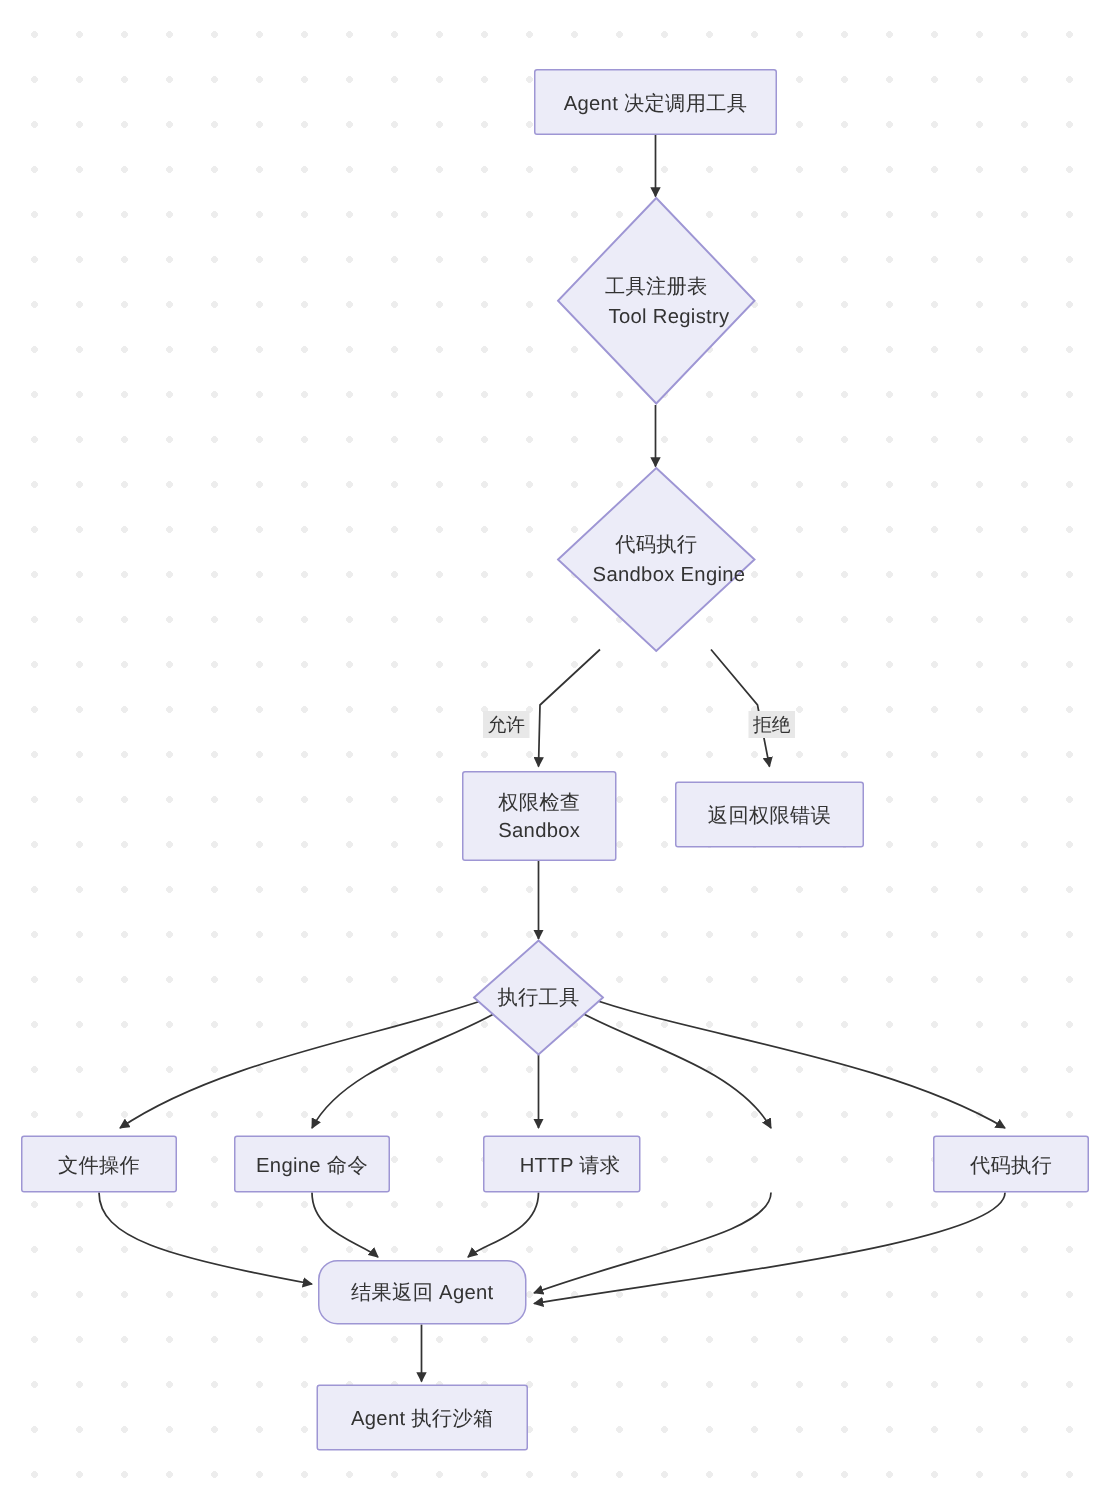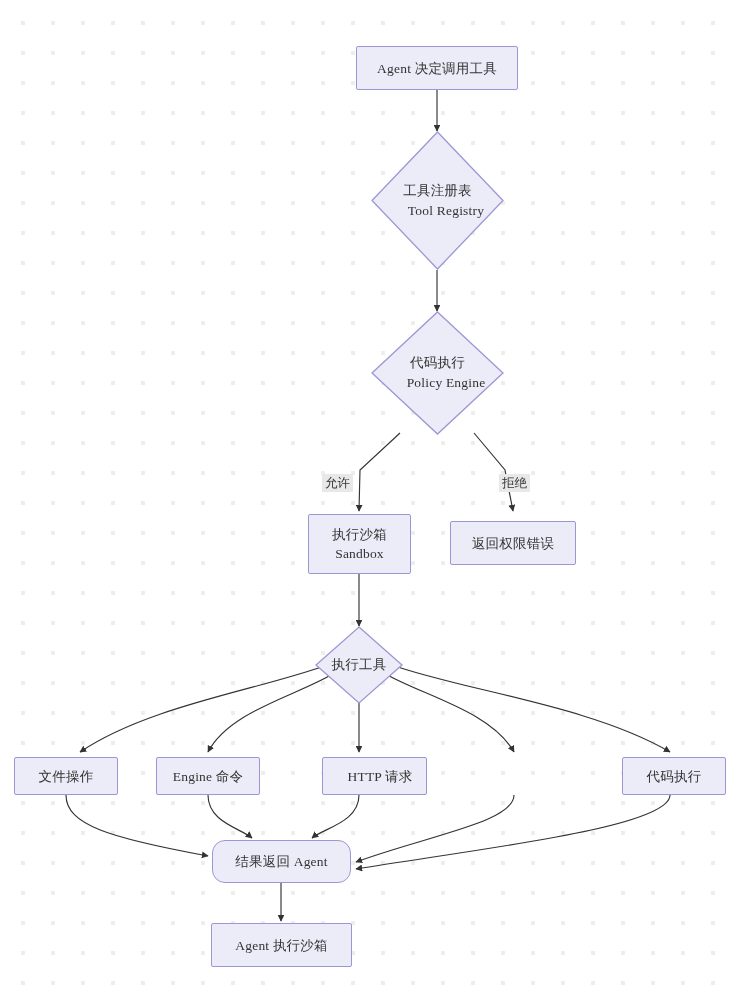--- a/index.html
+++ b/index.html
@@ -9,21 +9,21 @@
   }
   #canvas {
     position: relative;
     width: 739px;
     height: 992px;
     background-color: #ffffff;
     background-image: radial-gradient(circle at 3px 3px, #ededed 2.1px, transparent 2.3px);
     background-size: 30px 30px;
     background-position: 20px 20px;
     overflow: hidden;
-    font-family: Liberation Serif, serif;
+    font-family: Liberation Sans, sans-serif;
   }
   #edges {
     position: absolute;
     left: 0;
     top: 0;
     width: 739px;
     height: 992px;
     pointer-events: none;
   }
   .node {
@@ -133,29 +133,29 @@
       <span class="ln2">Tool Registry</span>
     </div>
   </div>
 
   <div class="diamond-wrap" style="left:371px; top:311px; width:133px; height:124px;">
     <svg class="diamond-shape" viewBox="0 0 133 124" preserveAspectRatio="none">
       <polygon points="66.5,1 132,62 66.5,123 1,62" fill="#ececf8" stroke="#9e96d4" stroke-width="1.3"></polygon>
     </svg>
     <div class="diamond-label">
       <span class="ln1">代码执行</span>
-      <span class="ln2">Policy Engine</span>
+      <span class="ln2">Sandbox Engine</span>
     </div>
   </div>
 
   <div class="edge-label" style="left:322px; top:474px;">允许</div>
   <div class="edge-label" style="left:499px; top:474px;">拒绝</div>
 
   <div class="node rect" style="left:308px; top:514px; width:103px; height:60px;">
-    <span>执行沙箱</span>
+    <span>权限检查</span>
     <span>Sandbox</span>
   </div>
 
   <div class="node rect" style="left:450px; top:521px; width:126px; height:44px;">
     <span>返回权限错误</span>
   </div>
 
   <div class="diamond-wrap" style="left:315px; top:626px; width:88px; height:78px;">
     <svg class="diamond-shape" viewBox="0 0 88 78" preserveAspectRatio="none">
       <polygon points="44,1 87,39 44,77 1,39" fill="#ececf8" stroke="#9e96d4" stroke-width="1.3"></polygon>

